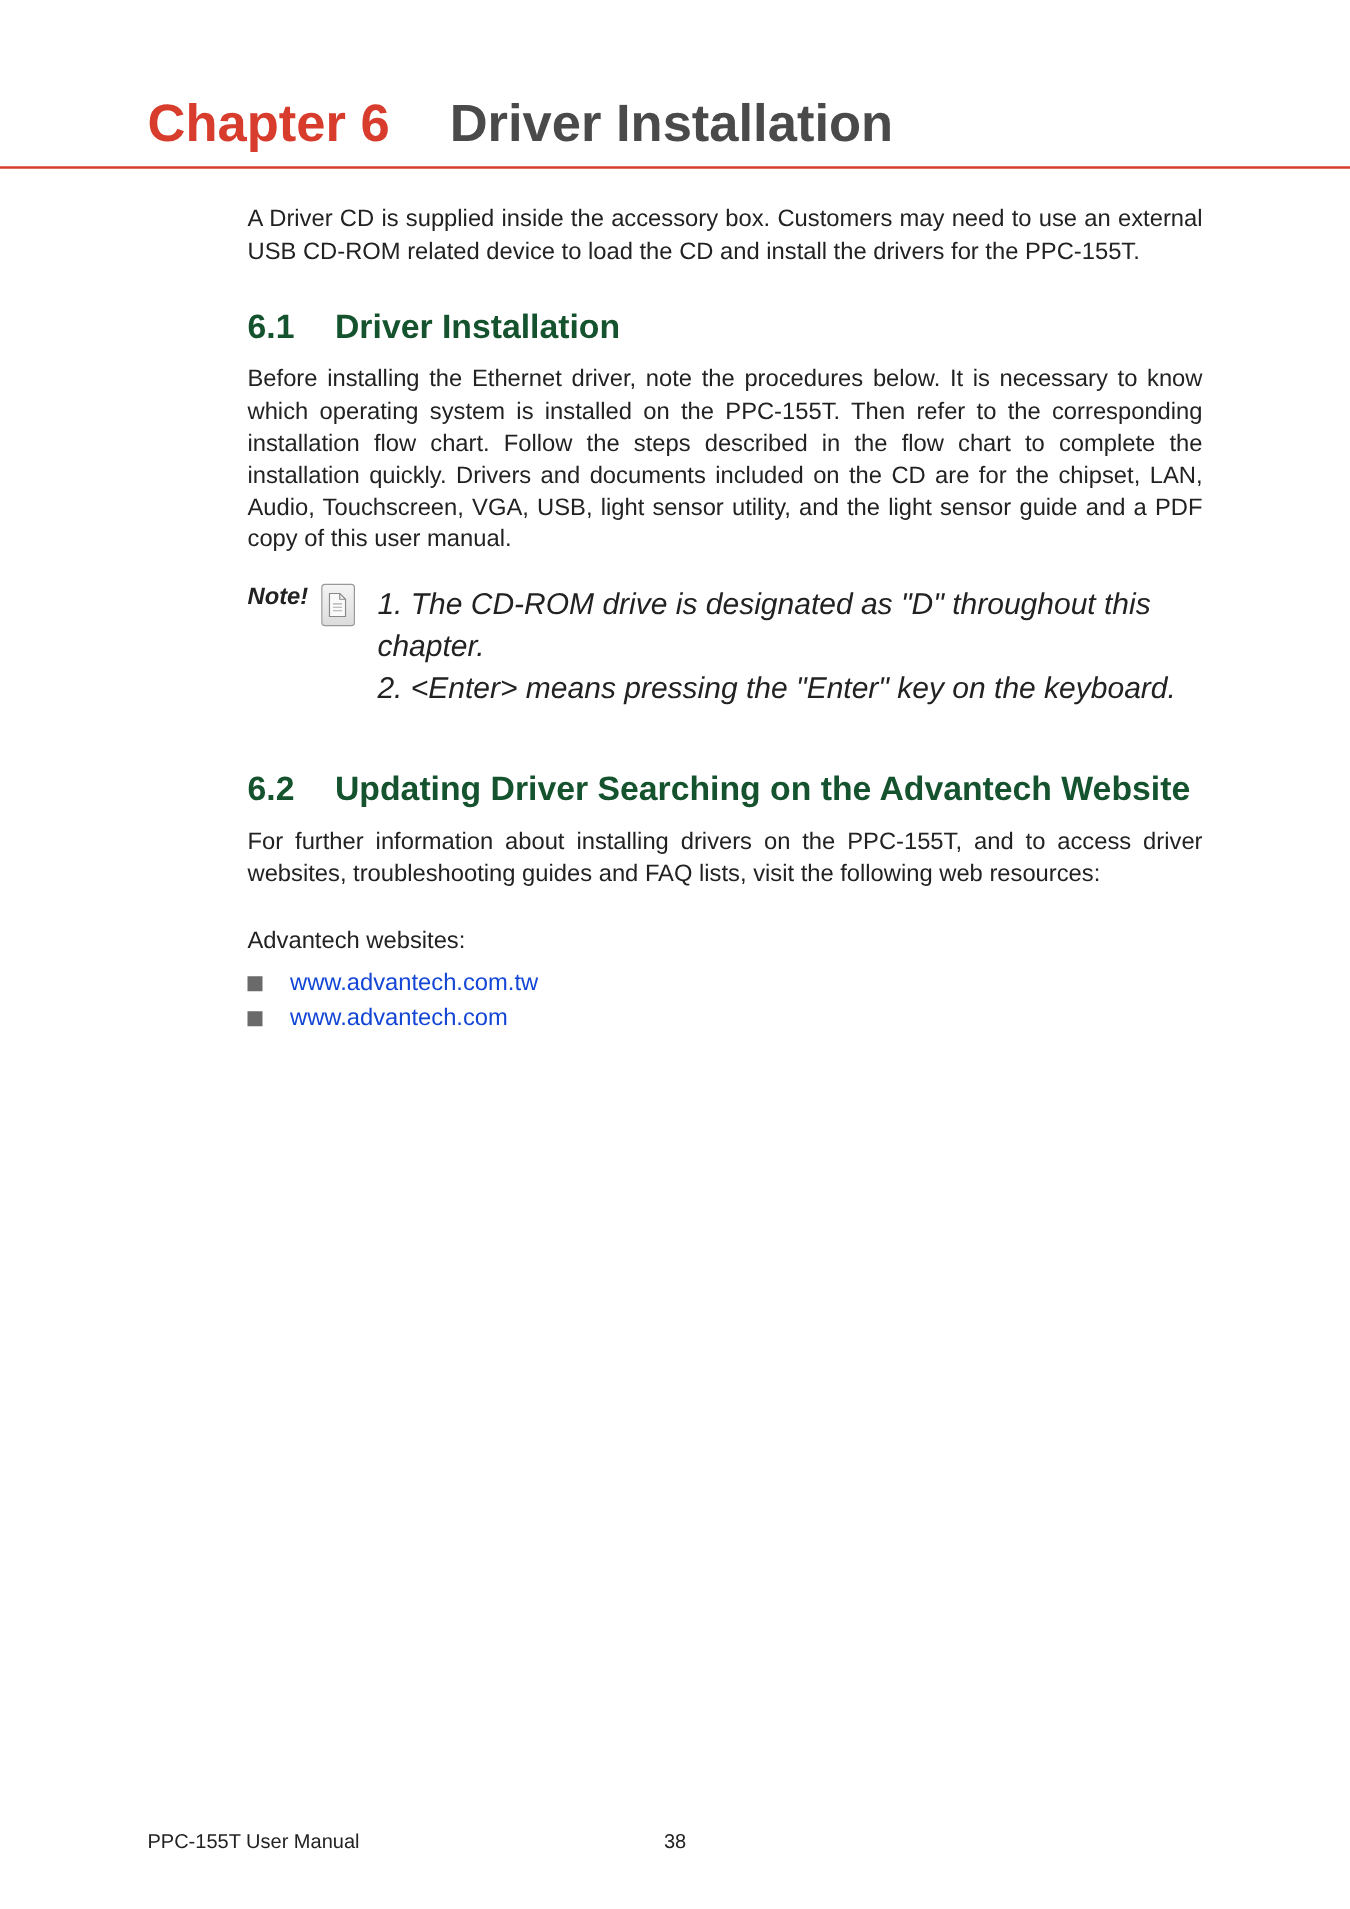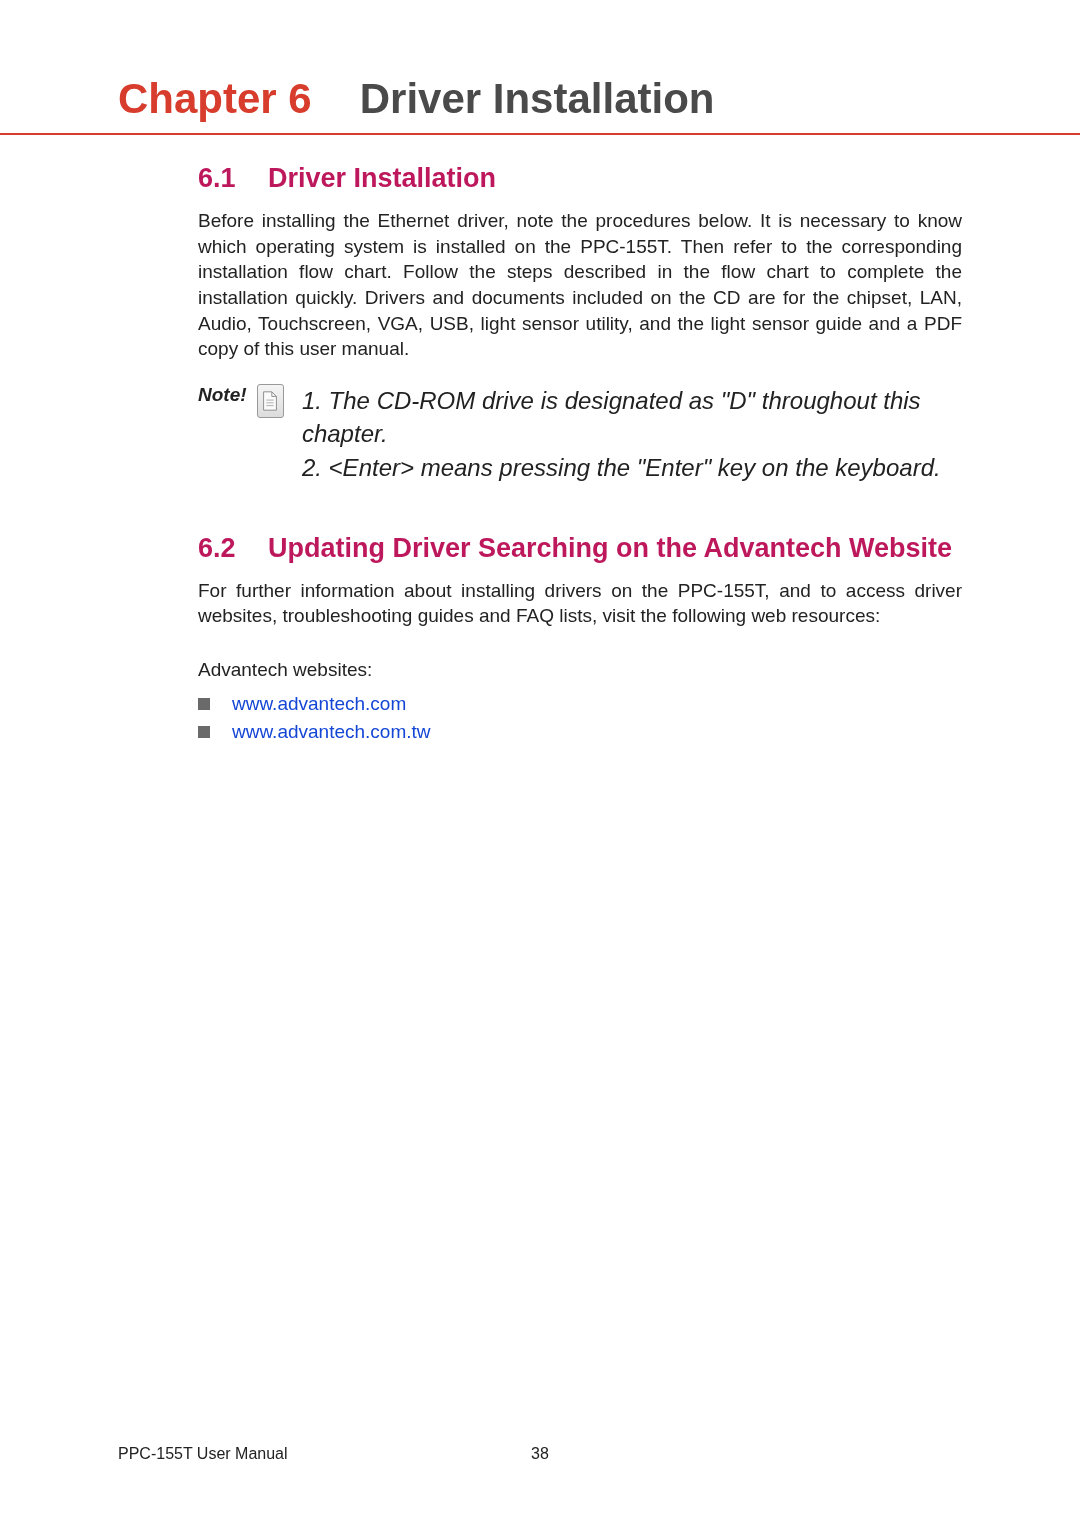--- a/index.html
+++ b/index.html
@@ -56,21 +56,21 @@
     }
     .intro-para {
       text-align: justify;
       line-height: 1.35;
       margin-bottom: 32px;
     }
     .section-heading {
       display: flex;
       align-items: baseline;
       gap: 24px;
-      color: #be185d;
+      color: #14532d;
       font-size: 27px;
       font-weight: bold;
       margin-bottom: 14px;
     }
     .section-heading .sec-num {
       min-width: 46px;
     }
     .body-para {
       text-align: justify;
       line-height: 1.35;
@@ -133,21 +133,21 @@
       background: #6a6a6a;
       margin-right: 22px;
       flex-shrink: 0;
     }
     .link-text {
       color: #1446d6;
       font-size: 19px;
     }
     .footer {
       position: absolute;
-      bottom: 64px;
+      bottom: 44px;
       left: 118px;
       right: 118px;
       display: flex;
       font-size: 16px;
       color: #222;
     }
     .footer-left {
       flex: 0 0 auto;
     }
     .footer-page {
@@ -164,20 +164,21 @@
   <div class="chapter-header">
     <div class="chapter-title-line">
       <span class="chapter-label">Chapter 6</span>
       <span class="chapter-title">Driver Installation</span>
     </div>
     <div class="chapter-header-rule"></div>
   </div>
 
   <div class="content">
 
+    <p class="intro-para">A Driver CD is supplied inside the accessory box. Customers may need to use an external USB CD-ROM related device to load the CD and install the drivers for the PPC-155T.</p>
 
     <div class="section-heading">
       <span class="sec-num">6.1</span>
       <span>Driver Installation</span>
     </div>
 
     <p class="body-para">Before installing the Ethernet driver, note the procedures below. It is necessary to know which operating system is installed on the PPC-155T. Then refer to the corresponding installation flow chart. Follow the steps described in the flow chart to complete the installation quickly. Drivers and documents included on the CD are for the chipset, LAN, Audio, Touchscreen, VGA, USB, light sensor utility, and the light sensor guide and a PDF copy of this user manual.</p>
 
     <div class="note-block">
       <div class="note-left">
@@ -203,25 +204,25 @@
       <span>Updating Driver Searching on the Advantech Website</span>
     </div>
 
     <p class="body-para">For further information about installing drivers on the PPC-155T, and to access driver websites, troubleshooting guides and FAQ lists, visit the following web resources:</p>
 
     <p class="websites-intro">Advantech websites:</p>
 
     <ul class="bullet-list">
       <li>
         <span class="bullet-square"></span>
-        <span class="link-text">www.advantech.com</span>
+        <span class="link-text">www.advantech.com.tw</span>
       </li>
       <li>
         <span class="bullet-square"></span>
-        <span class="link-text">www.advantech.com.tw</span>
+        <span class="link-text">www.advantech.com</span>
       </li>
     </ul>
 
   </div>
 
   <div class="footer">
     <span class="footer-left">PPC-155T User Manual</span>
     <span class="footer-page">38</span>
   </div>
 

